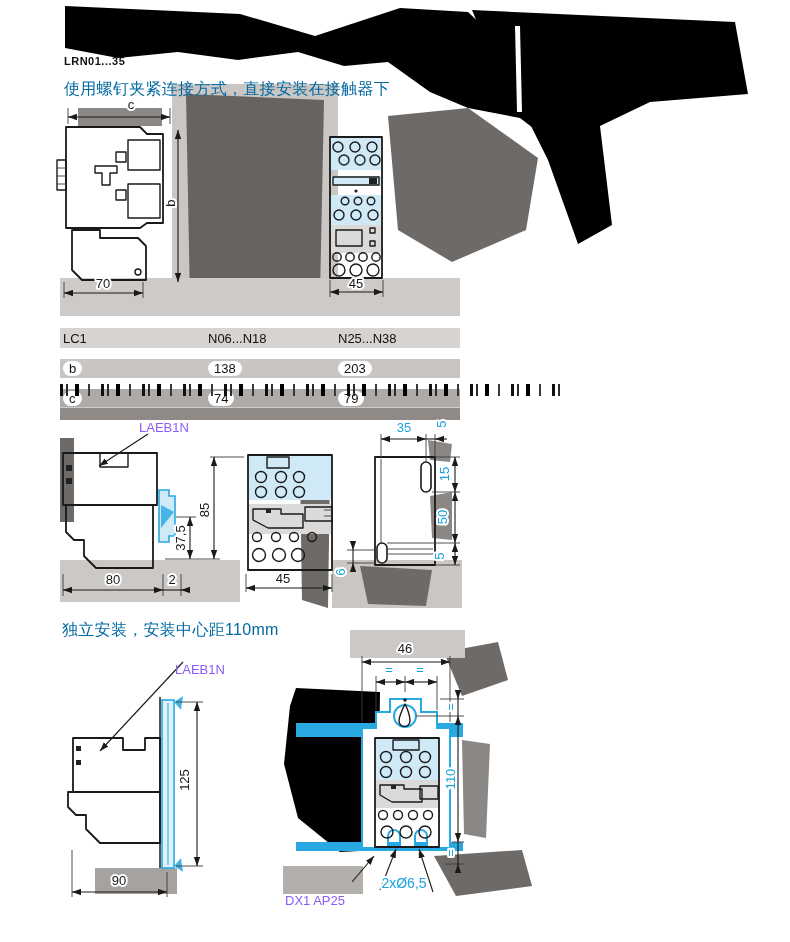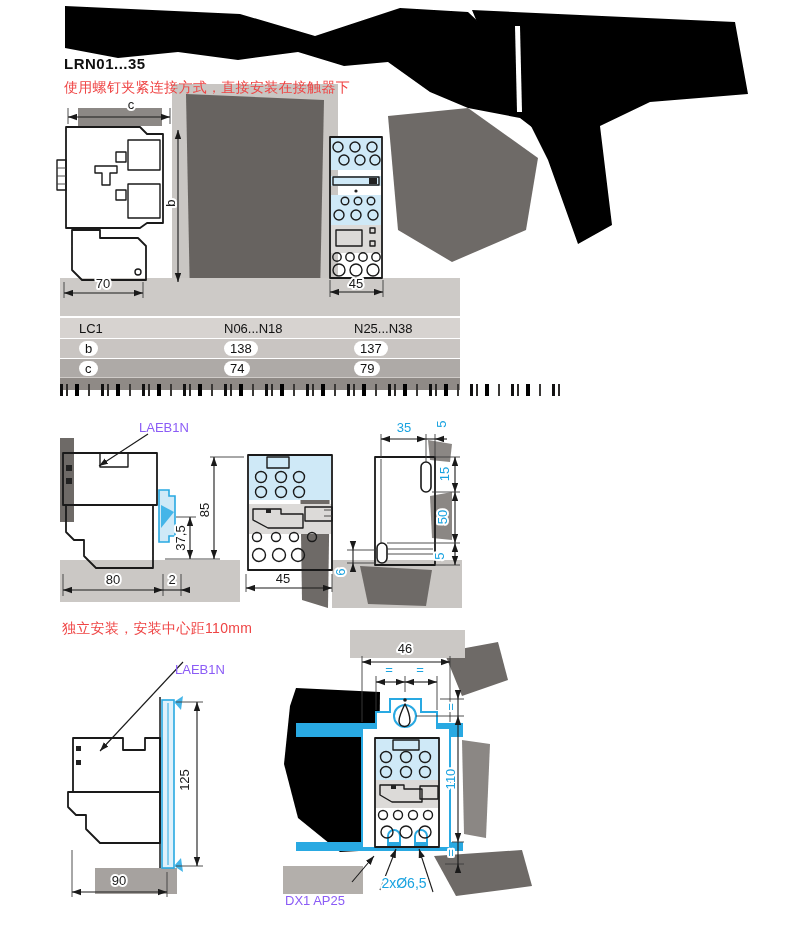--- a/index.html
+++ b/index.html
@@ -1,25 +1,25 @@
 <!DOCTYPE html>
 <html><head>
 <meta charset="utf-8">
 <style>
   html,body{margin:0;padding:0;background:#fff;}
   .canvas{position:relative;width:790px;height:942px;background:#fff;overflow:hidden;
           font-family:"Liberation Sans",sans-serif;color:#111;}
   .layer{position:absolute;inset:0;pointer-events:none;}
   .abs{position:absolute;}
-  .title{left:64px;top:55px;font-size:15px;font-weight:600;letter-spacing:.5px;}
-  .note{font-size:14px;color:#ef4444;letter-spacing:.3px;white-space:nowrap;}
+  .title{left:64px;top:55px;font-size:11px;font-weight:600;letter-spacing:.5px;}
+  .note{font-size:16px;color:#0369a1;letter-spacing:.3px;white-space:nowrap;}
   .lbl{font-size:13px;color:#8b5cf6;white-space:nowrap;}
   
   .dimtable{position:absolute;left:60px;top:318px;width:400px;font-size:13px;}
-  .trow{display:grid;grid-template-columns:145px 130px 125px;align-items:center;padding:0 19px;}
+  .trow{display:grid;grid-template-columns:145px 130px 125px;align-items:center;padding:0 3px;margin-top:10px;}
   .thead{height:20px;background:#d7d3d0;}
   .trb{height:19px;background:#c9c5c2;border-top:1px solid #fff;}
   .trc{height:18px;background:#aeaaa7;border-top:1px solid #fff;}
   .tdark{height:12px;background:#8f8a86;border-top:1px solid #cfcbc8;}
   .pill{background:#fff;border-radius:9px;padding:0 6px;justify-self:start;line-height:15px;}
   .stripes{position:absolute;left:60px;top:384px;width:500px;height:12px;
      background:repeating-linear-gradient(90deg,#101010 0 3px,transparent 3px 6px,#2e2c2a 6px 8px,
      transparent 8px 15px,#000 15px 19px,transparent 19px 28px,#3a3836 28px 30px,transparent 30px 41px);}
   
   svg.art{position:absolute;inset:0;}
@@ -66,21 +66,21 @@
 
   <div class="dimtable">
     <div class="trow thead">
       <span>LC1</span>
       <span>N06...N18</span>
       <span>N25...N38</span>
     </div>
     <div class="trow trb">
       <span class="pill">b</span>
       <span class="pill">138</span>
-      <span class="pill">137</span>
+      <span class="pill">203</span>
     </div>
     <div class="trow trc">
       <span class="pill">c</span>
       <span class="pill">74</span>
       <span class="pill">79</span>
     </div>
     <div class="tdark"></div>
   </div>
   <div class="stripes"></div>
 

